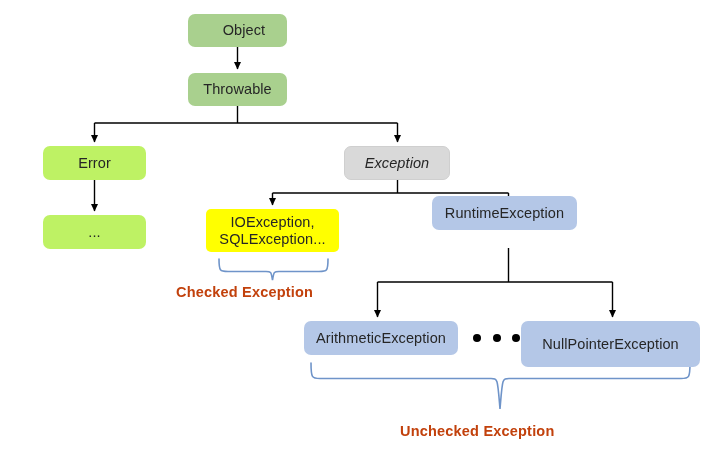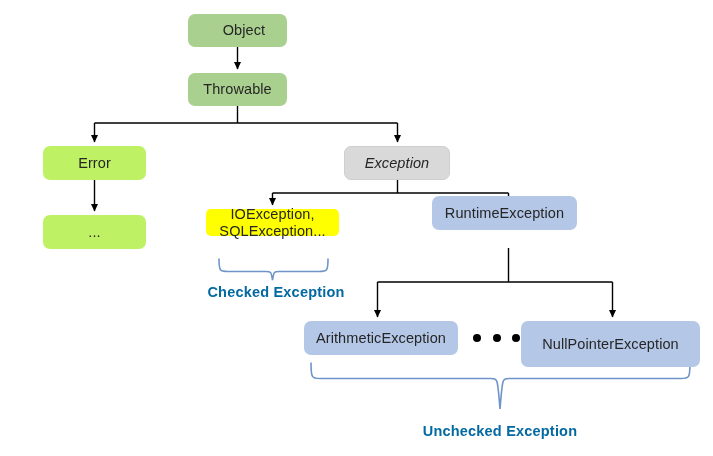--- a/index.html
+++ b/index.html
@@ -44,21 +44,21 @@
   .node.orange { background: #bef264; }
   .node.gray   { background: #d9d9d9; border: 1px solid #cfcfcf; }
   .node.blue   { background: #b4c7e7; }
   .node.yellow { background: #ffff00; border-radius: 5px; }
 
   #node-object            { left: 188px; top: 14px;  width: 99px;  height: 33px; padding-left: 13px; }
   #node-throwable         { left: 188px; top: 73px;  width: 99px;  height: 33px; }
   #node-error             { left: 43px;  top: 146px; width: 103px; height: 34px; }
   #node-error-ellipsis    { left: 43px;  top: 215px; width: 103px; height: 34px; }
   #node-exception         { left: 344px; top: 146px; width: 106px; height: 34px; font-style: italic; }
-  #node-io-sql            { left: 206px; top: 209px; width: 133px; height: 27px; }
+  #node-io-sql            { left: 206px; top: 209px; width: 133px; height: 43px; }
   #node-runtime           { left: 432px; top: 196px; width: 145px; height: 34px; }
   #node-arithmetic        { left: 304px; top: 321px; width: 154px; height: 34px; }
   #node-nullpointer       { left: 521px; top: 321px; width: 179px; height: 46px; }
 
   .ellipsis-dots {
     position: absolute;
     left: 473px;
     top: 321px;
     width: 47px;
     height: 34px;
@@ -72,22 +72,22 @@
     width: 8px;
     height: 8px;
     border-radius: 50%;
     background: #000000;
   }
 
   .brace-label {
     position: absolute;
     font-weight: bold;
     font-size: 14.5px;
-    color: #0369a1;
-    text-align: center;
+    color: #c2410c;
+    text-align: left;
     letter-spacing: 0.2px;
     white-space: nowrap;
   }
   #label-checked   { left: 176px; top: 284px; width: 200px; }
   #label-unchecked { left: 400px; top: 423px; width: 200px; }
 </style>
 </head>
 <body>
 
 <div id="canvas">

